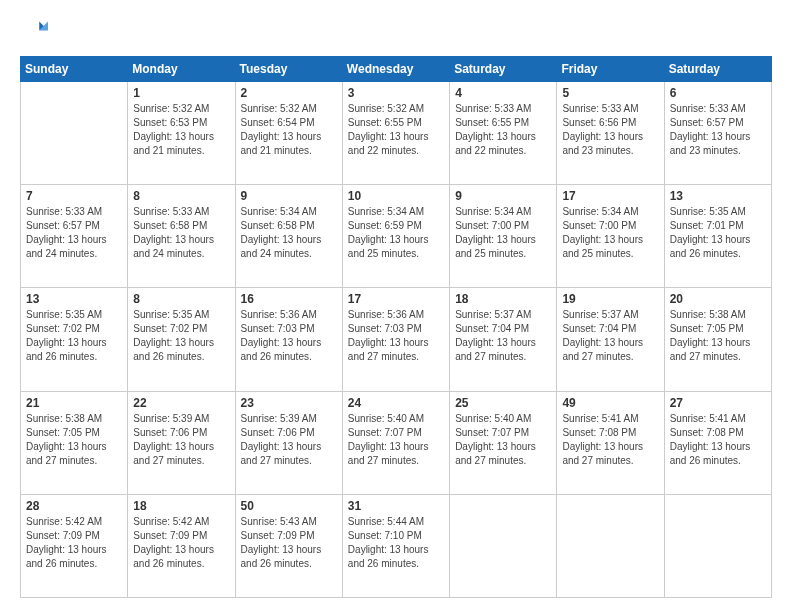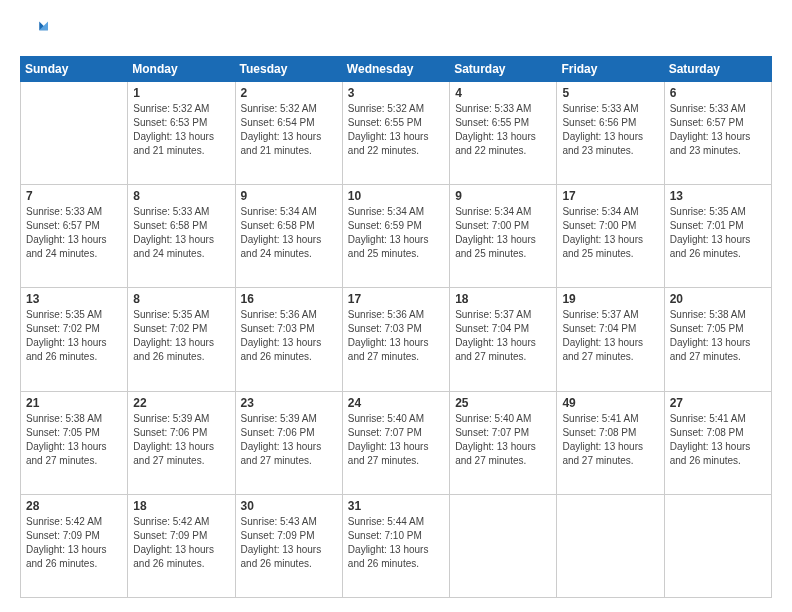--- a/index.html
+++ b/index.html
@@ -335,21 +335,21 @@
 and 26 minutes.</div>
           </td>
           <td>
             <span class="day-num">18</span>
             <div class="day-info" style="white-space: pre-line;">Sunrise: 5:42 AM
 Sunset: 7:09 PM
 Daylight: 13 hours
 and 26 minutes.</div>
           </td>
           <td>
-            <span class="day-num">30</span>
+            <span class="day-num">50</span>
             <div class="day-info" style="white-space: pre-line;">Sunrise: 5:43 AM
 Sunset: 7:09 PM
 Daylight: 13 hours
 and 26 minutes.</div>
           </td>
           <td>
             <span class="day-num">31</span>
             <div class="day-info" style="white-space: pre-line;">Sunrise: 5:44 AM
 Sunset: 7:10 PM
 Daylight: 13 hours

